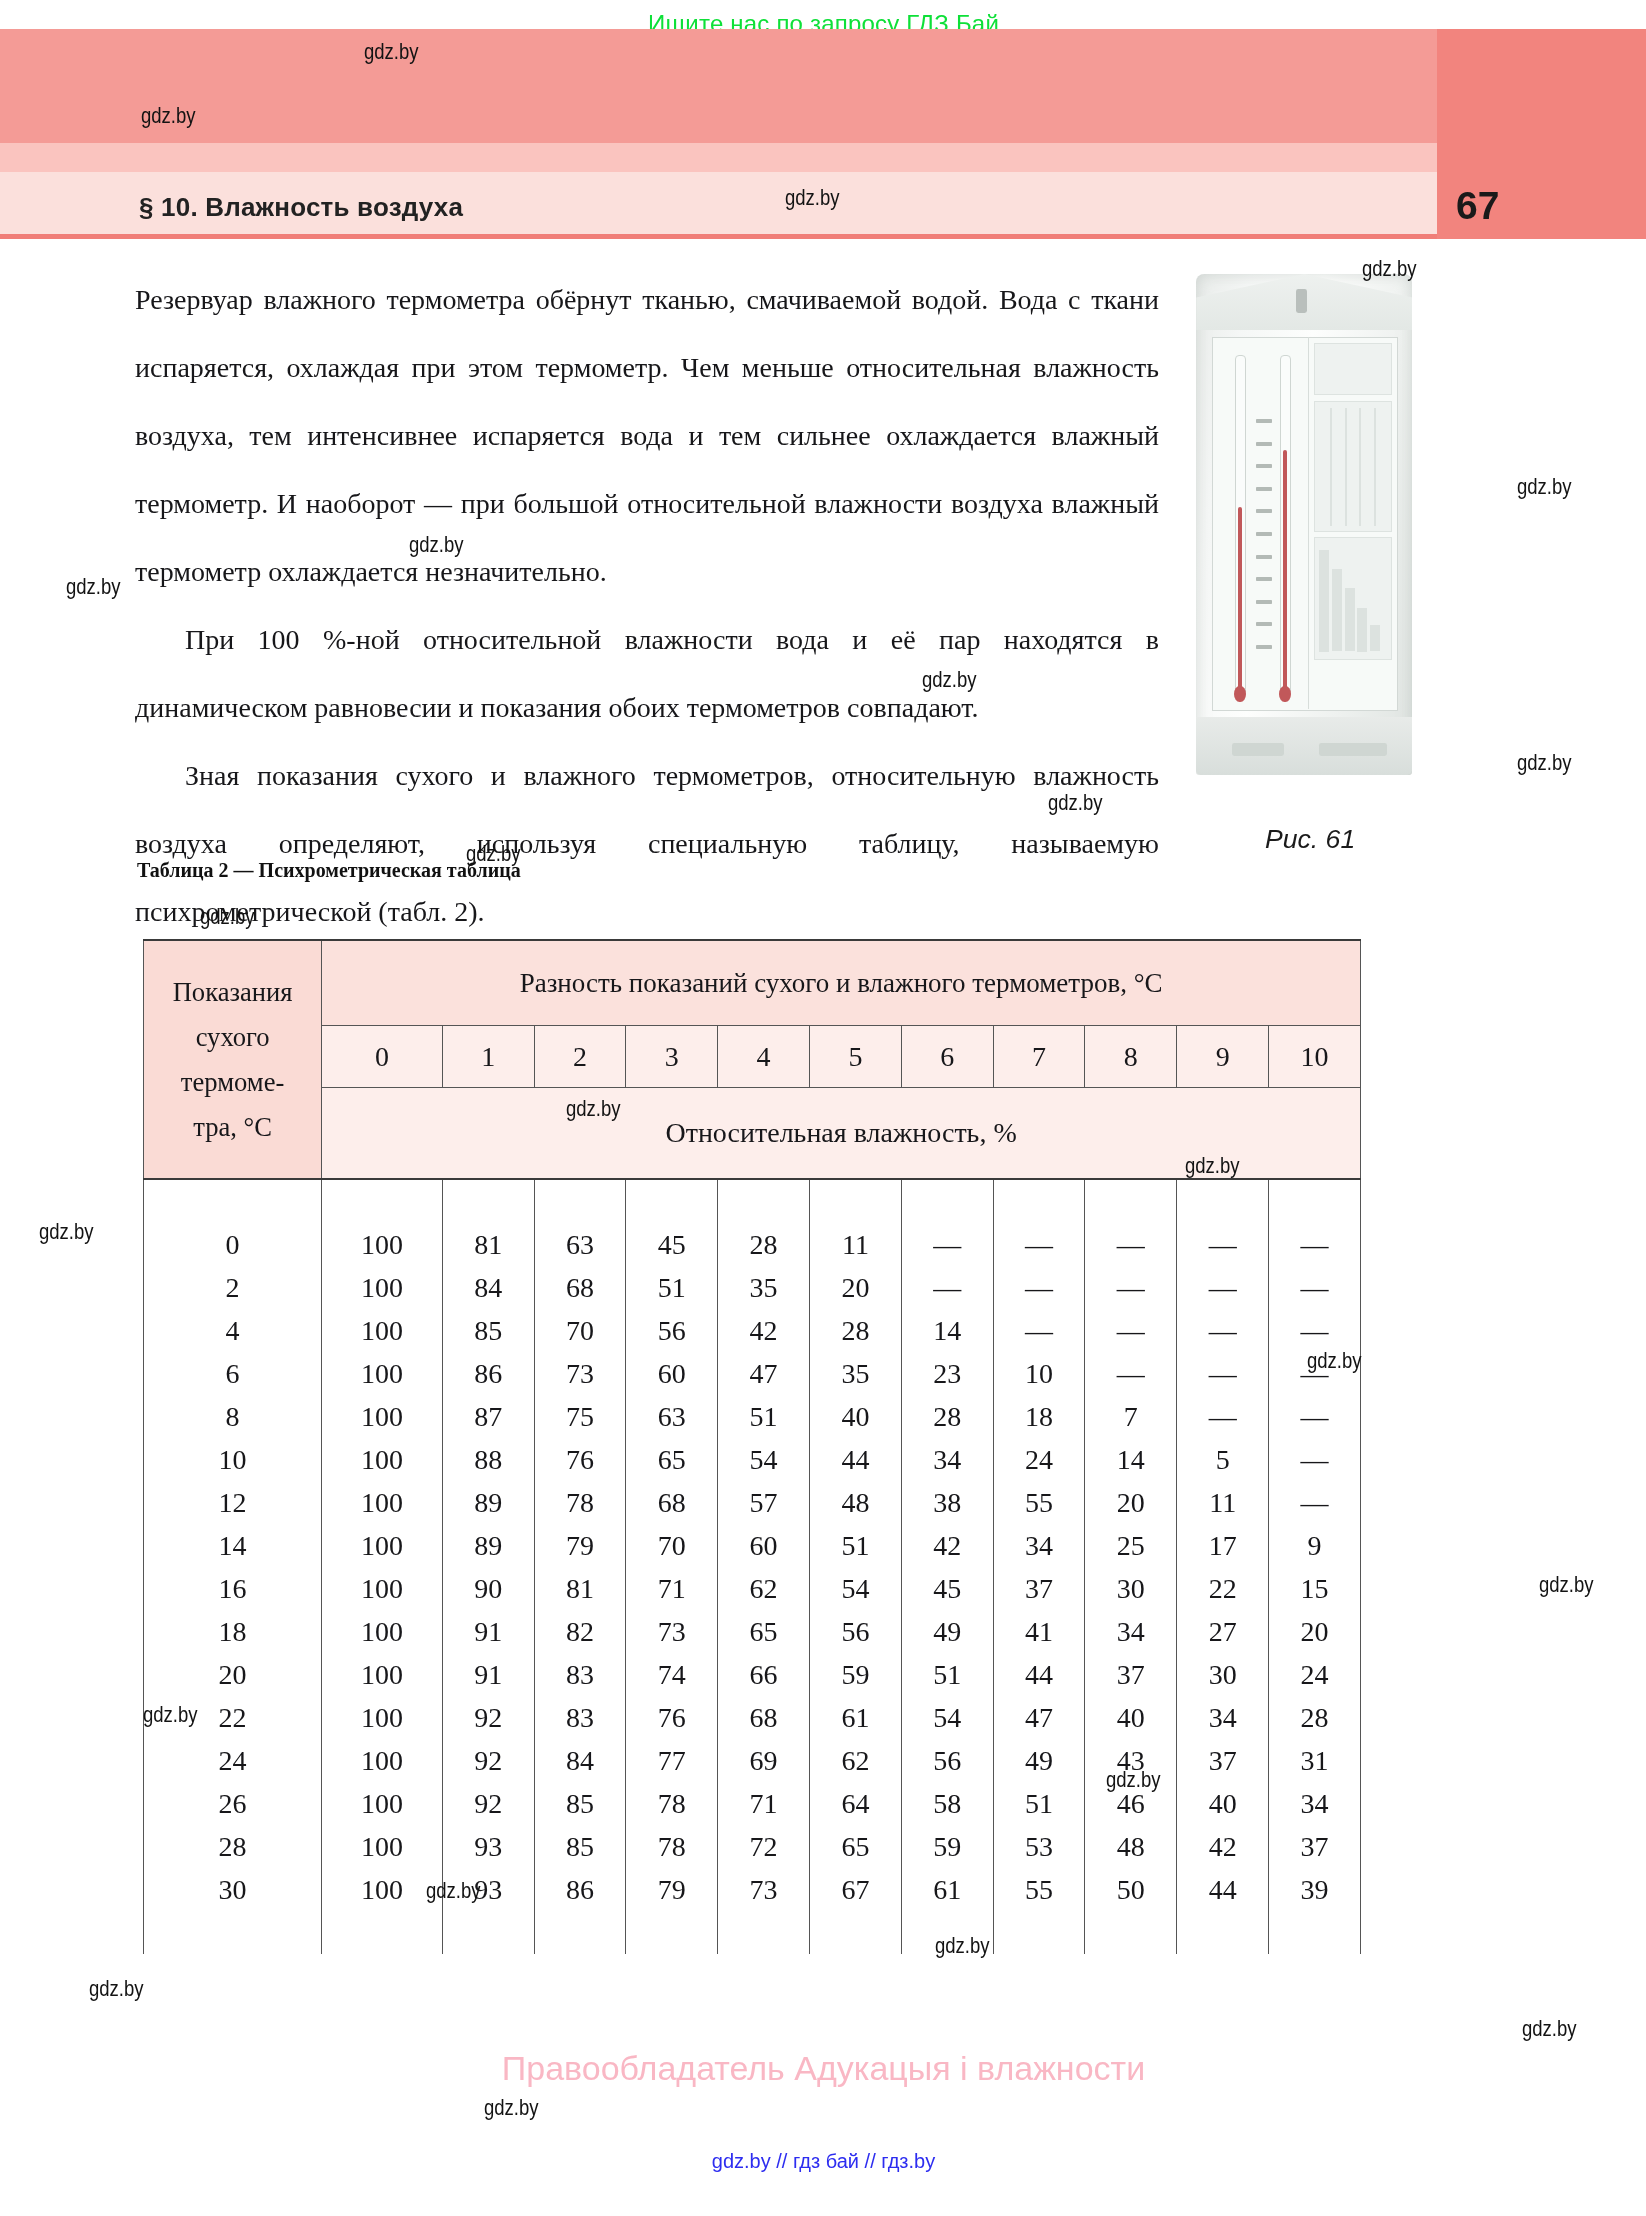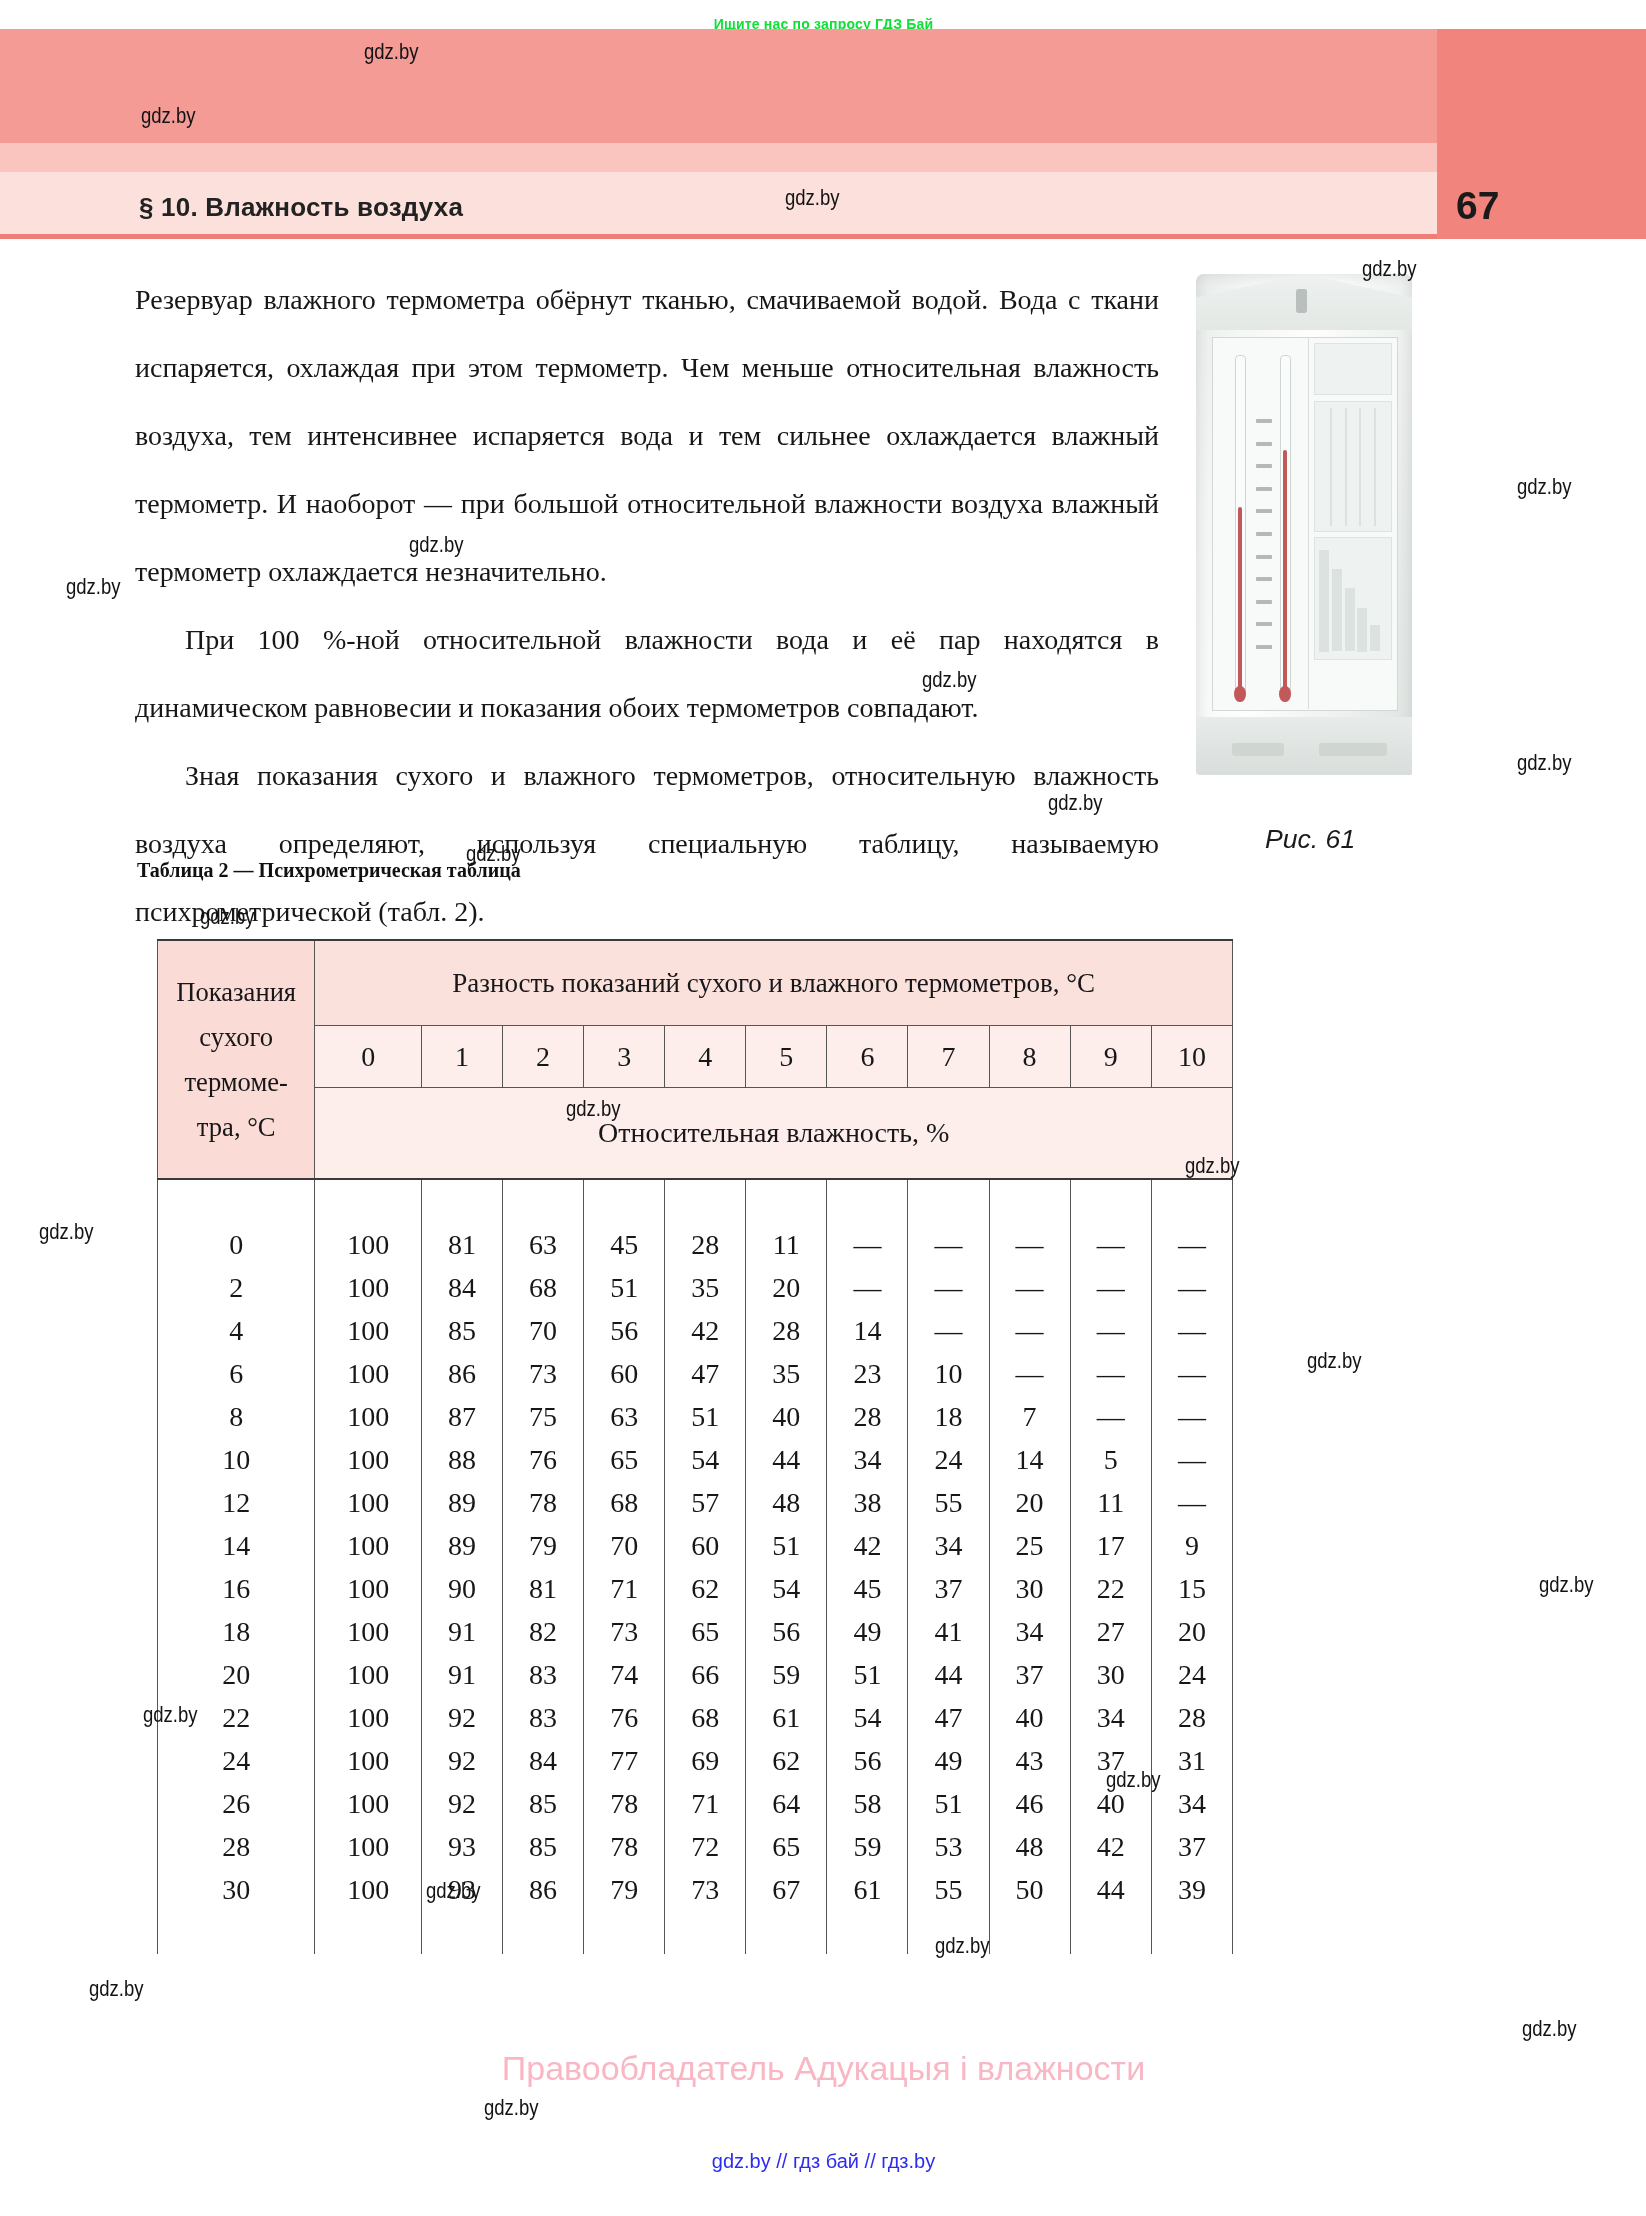--- a/index.html
+++ b/index.html
@@ -12,21 +12,21 @@
   .page{position:absolute;left:0;top:0;width:1647px;height:2216px;}
 
   
   .promo{
     position:absolute;left:0;top:0;width:1647px;height:29px;
     display:flex;align-items:center;justify-content:center;
     background:#ffffff;
   }
   .promo span{
     color:#0ee038;font-family:"Liberation Sans", sans-serif;
-    font-size:14px;font-weight:700;letter-spacing:0.2px;margin-top:18px;
+    font-size:24px;font-weight:400;letter-spacing:0.2px;margin-top:18px;
   }
 
   
   .band-main{
     position:absolute;left:0;top:29px;width:1437px;height:114px;
     background:#f49b96;
   }
   .band-mid{
     position:absolute;left:0;top:143px;width:1437px;height:29px;
     background:#fac4bf;
@@ -123,21 +123,21 @@
   }
 
   
   .tbl-title{
     position:absolute;left:137px;top:859px;
     font-size:20px;font-weight:700;color:#111;
   }
 
   
   .tbl{
-    position:absolute;left:157px;top:939px;width:1076px;
+    position:absolute;left:143px;top:939px;width:1218px;
     border-collapse:collapse;
     font-size:27px;color:#17171a;
   }
   .tbl td{
     border:0.8px solid #555;
     text-align:center;
     padding:0;
   }
   .tbl .outer-top{border-top:2.4px solid #3a3a3a;}
   .hdr-left{

